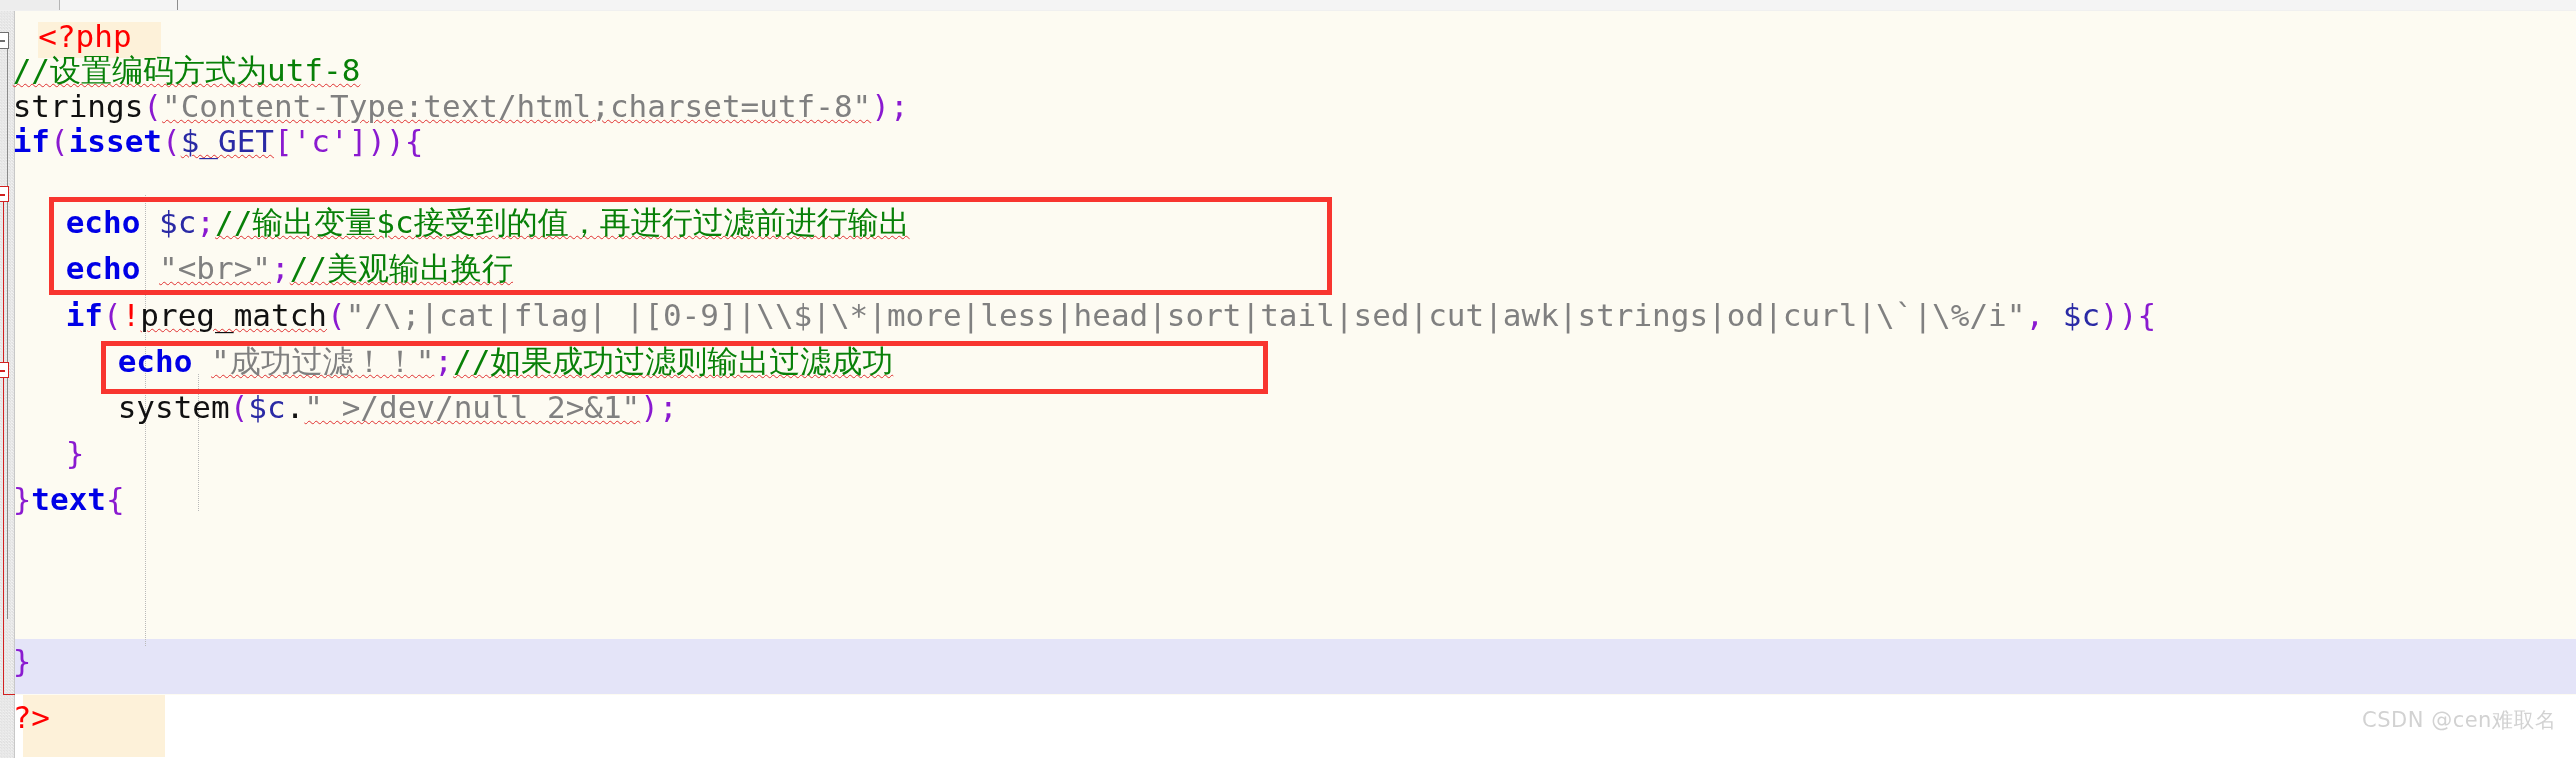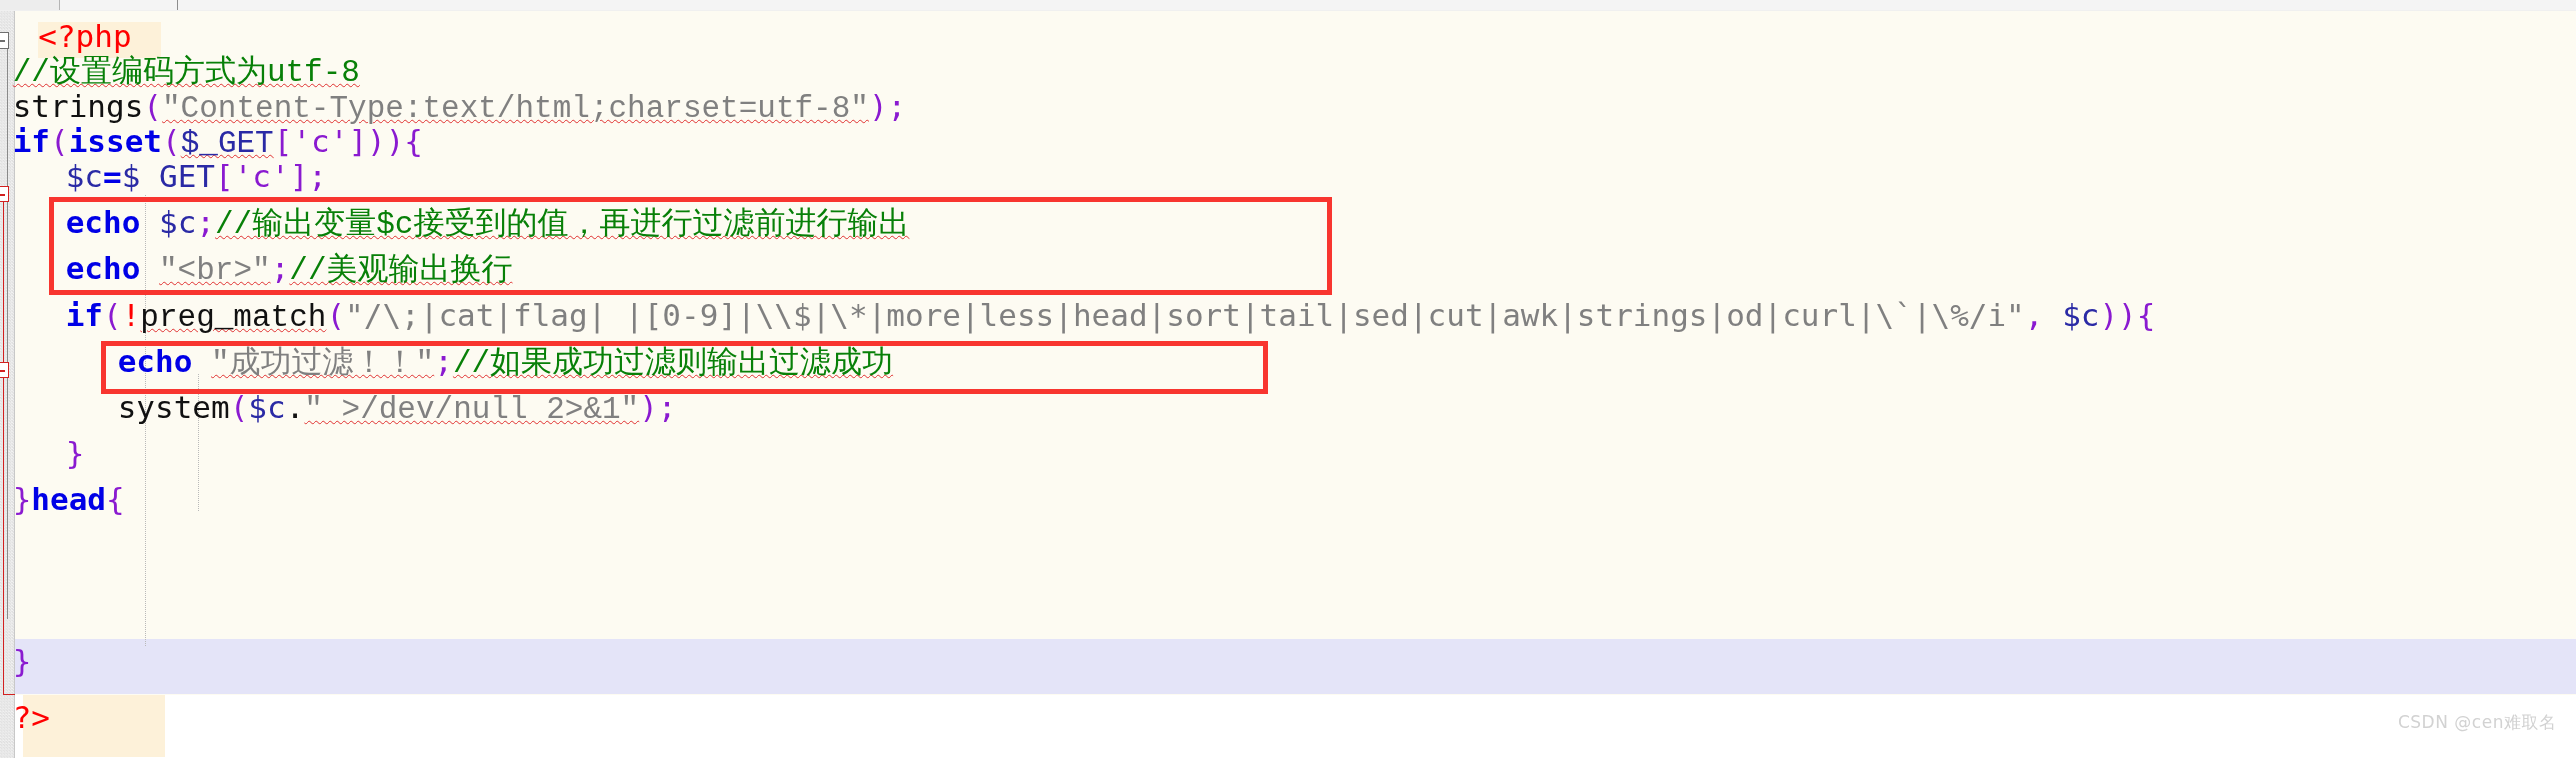--- a/index.html
+++ b/index.html
@@ -46,21 +46,20 @@
   .t-const{color:#0000e6;font-weight:bold;text-decoration:underline;text-decoration-color:#0000e6;}
   .t-plain{color:#111111;}
 
   
   .sq{
     text-decoration:underline;
     text-decoration-style:wavy;
     text-decoration-color:#e03030;
     text-decoration-thickness:1px;
     text-underline-offset:2px;
-    font-family:Liberation Mono, monospace;
   }
 
   
   .redbox{position:absolute;border:5.9px solid #f8352f;box-sizing:border-box;background:transparent;}
 
   
   .fold{position:absolute;width:16.7px;height:16.7px;box-sizing:border-box;background:#ffffff;}
   .fold .hbar{position:absolute;left:2.9px;top:6.9px;width:8.8px;height:2px;}
   .fold-gray{border:1px solid #6f6f6f;}
   .fold-gray .hbar{background:#6f6f6f;}
@@ -69,21 +68,21 @@
   .vline{position:absolute;width:1px;}
   .vline-gray{background:#8a8a8a;}
   .vline-red{background:#d22020;}
   .corner{position:absolute;height:1px;}
   .corner-red{background:#d22020;}
   .indentguide{position:absolute;width:1px;border-left:1px dotted #b9b9b9;}
 
   
   .watermark{position:absolute;right:19.6px;bottom:11.8px;color:#d2d2d2;
              font-family:"DejaVu Sans","Liberation Sans",sans-serif;
-             font-size:17px;letter-spacing:0.5px;white-space:nowrap;}
+             font-size:21px;letter-spacing:0.5px;white-space:nowrap;}
 </style>
 </head>
 <body>
 
 <div id="app">
 
   <div class="topbar">
     <div class="topbar-seg-a"></div>
     <div class="topbar-seg-b"></div>
     <div class="topbar-tick"></div>
@@ -116,35 +115,34 @@
       </div>
 
     <div class="ln" style="left:23.6px;top:7.9px;"><span class="t-tag">&lt;?php</span></div>
 
     <div class="ln" style="left:-2px;top:42px;"><span class="t-cmt sq">//设置编码方式为utf-8</span></div>
 
     <div class="ln" style="left:-2px;top:78px;"><span class="t-plain">strings</span><span class="t-punc">(</span><span class="t-str sq">"Content-Type:text/html;charset=utf-8"</span><span class="t-punc">);</span></div>
 
     <div class="ln" style="left:-2px;top:113px;"><span class="t-kw">if</span><span class="t-punc">(</span><span class="t-kw">isset</span><span class="t-punc">(</span><span class="t-var sq">$_GET</span><span class="t-punc">[</span><span class="t-punc">'c'</span><span class="t-punc">])){</span></div>
 
-    <div class="ln" style="left:51px;top:148px;"><span class="t-var">$c</span><span class="t-kw">=</span><span class="t-var">$ GET</span><span class="t-punc">[</span><span class="t-punc">'c'</span><span class="t-punc">];</span></div>
 
     <div class="ln" style="left:51px;top:194px;text-align:right;"><span class="t-kw">echo</span><span class="t-plain"> </span><span class="t-var">$c</span><span class="t-punc">;</span><span class="t-cmt sq">//输出变量$c接受到的值，再进行过滤前进行输出</span></div>
 
     <div class="ln" style="left:51px;top:240px;"><span class="t-kw">echo</span><span class="t-plain"> </span><span class="t-str sq">"&lt;br&gt;"</span><span class="t-punc">;</span><span class="t-cmt sq">//美观输出换行</span></div>
 
     <div class="ln" style="left:51px;top:287px;"><span class="t-kw">if</span><span class="t-punc">(</span><span class="t-tag">!</span><span class="t-plain sq">preg_match</span><span class="t-punc">(</span><span class="t-str">"/\;|cat|flag| |[0-9]|\\$|\*|more|less|head|sort|tail|sed|cut|awk|strings|od|curl|\`|\%/i"</span><span class="t-punc">, </span><span class="t-var">$c</span><span class="t-punc">)){</span></div>
 
     <div class="ln" style="left:103px;top:333px;"><span class="t-kw">echo</span><span class="t-plain"> </span><span class="t-str sq">"成功过滤！！"</span><span class="t-punc">;</span><span class="t-cmt sq">//如果成功过滤则输出过滤成功</span></div>
 
     <div class="ln" style="left:103px;top:379px;"><span class="t-plain">system</span><span class="t-punc">(</span><span class="t-var">$c</span><span class="t-plain">.</span><span class="t-str sq">" &gt;/dev/null 2&gt;&amp;1"</span><span class="t-punc">);</span></div>
 
     <div class="ln" style="left:51px;top:425px;"><span class="t-punc">}</span></div>
 
-    <div class="ln" style="left:-2px;top:471px;"><span class="t-punc">}</span><span class="t-kw">head</span><span class="t-punc">{</span></div>
+    <div class="ln" style="left:-2px;top:471px;"><span class="t-punc">}</span><span class="t-kw">text</span><span class="t-punc">{</span></div>
 
 
     <div class="ln" style="left:-2px;top:633px;"><span class="t-punc">}</span></div>
 
     <div class="ln" style="left:-2px;top:689px;"><span class="t-tag">?&gt;</span></div>
 
     <div class="redbox" style="left:34px;top:186px;width:1283px;height:98px;"></div>
     <div class="redbox" style="left:86px;top:330px;width:1167px;height:53px;"></div>
   </div>
 

